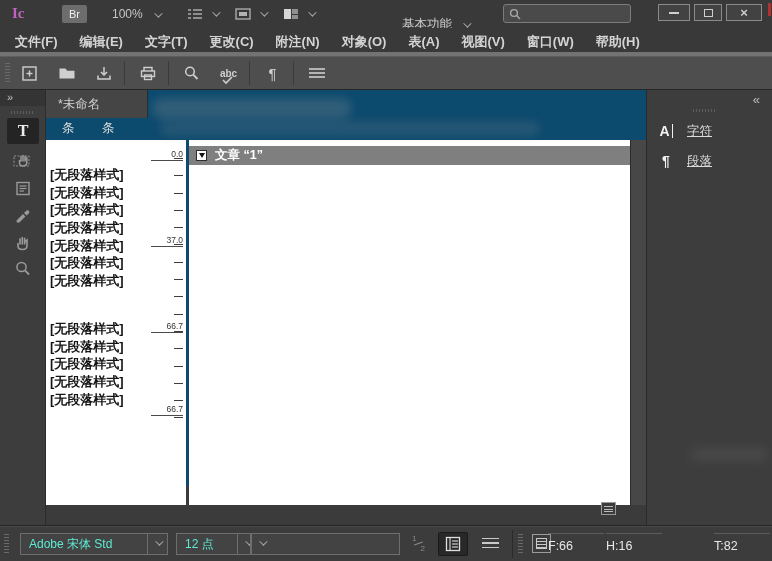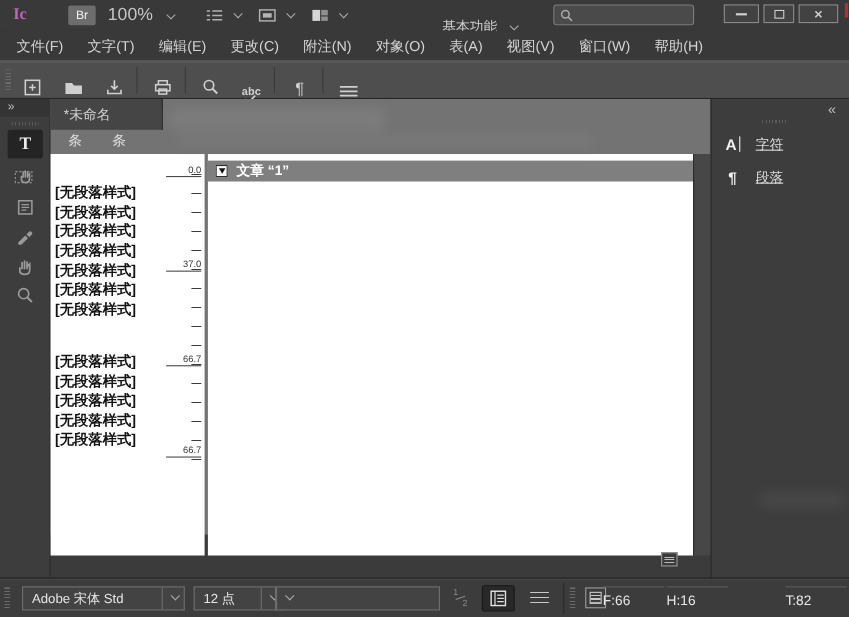--- a/index.html
+++ b/index.html
@@ -6,62 +6,62 @@
   html,body { width:772px; height:561px; overflow:hidden; }
   body { font-family:"Liberation Sans", sans-serif; background:#3b3b3b; position:relative;
          -webkit-font-smoothing:antialiased; }
   #win { position:absolute; inset:0; background:#3b3b3b; box-shadow:inset 0 0 0 1px #1e1e1e; }
 
   
   .titlebar { position:absolute; left:0; top:0; width:772px; height:28px; background:#393939; }
   .logo { position:absolute; left:12px; top:5px; font:bold 15px "Liberation Serif", serif; color:#bf63bf; }
   .br-btn { position:absolute; left:62px; top:5px; width:25px; height:18px; background:#6d6d6d;
             border-radius:2px; color:#f0f0f0; font-size:11px; text-align:center; line-height:18px; }
-  .zoom-ctl { position:absolute; left:98px; top:5px; height:18px; color:#c6c6c6; font-size:16px; line-height:18px; }
+  .zoom-ctl { position:absolute; left:112px; top:5px; height:18px; color:#c6c6c6; font-size:12px; line-height:18px; }
   .chev { display:inline-block; width:6px; height:6px; border-right:1.5px solid #ababab;
           border-bottom:1.5px solid #ababab; transform:rotate(45deg) translateY(-2px); margin-left:8px; }
   .tb-dd { position:absolute; top:6px; height:16px; display:flex; align-items:center; }
   .workspace { position:absolute; left:402px; top:16px; color:#cfcfcf; font-size:12.5px; line-height:16px; }
   .searchbox { position:absolute; left:503px; top:4px; width:128px; height:19px; background:#4a4a4a;
                border:1px solid #7c7c7c; border-radius:3px; display:flex; align-items:center; padding:0 5px; }
   .searchbox input { background:transparent; border:0; outline:0; color:#ddd; font-size:11px; width:100px; }
   .winbtn { position:absolute; top:4px; height:17px; border:1px solid #8a8a8a; background:#424242;
             display:flex; align-items:center; justify-content:center; }
   .winbtn.min { left:658px; width:32px; } .winbtn.max { left:694px; width:28px; } .winbtn.close { left:726px; width:36px; }
   .glyph-min { width:10px; height:2px; background:#cfcfcf; }
   .glyph-max { width:9px; height:8px; border:1.5px solid #cfcfcf; }
   .glyph-close { color:#cfcfcf; font-size:13px; font-weight:bold; line-height:1; }
   .red-sliver { position:absolute; right:1px; top:3px; width:3px; height:13px; background:#b23030; }
 
   
   .menubar { position:absolute; left:0; top:28px; width:772px; height:28px; background:#393939;
-             border-bottom:1px solid #737373; display:flex; padding-left:4px; }
+             border-bottom:4px solid #737373; display:flex; padding-left:4px;font-weight:bold; }
   .menu-item { color:#d4d4d4; font-size:13px; line-height:27px; padding:0 11px; white-space:nowrap; }
 
   
   .toolbar { position:absolute; left:0; top:56px; width:772px; height:34px; background:#4e4e4e;
              border-top:1px solid #5e5e5e; border-bottom:1px solid #262626; display:flex; align-items:center; }
   .vdots { width:5px; height:20px; margin-left:5px;
            background:repeating-linear-gradient(to bottom,#6a6a6a 0 1px, transparent 1px 3px); }
-  .tool-btn { width:35px; height:32px; display:flex; align-items:flex-end; justify-content:center; margin-left:2px; }
+  .tool-btn { width:35px; height:32px; display:flex; align-items:center; justify-content:center; margin-left:2px; }
   .tb-sep { width:1px; height:24px; background:#3a3a3a; margin:0 3px; }
   .abc-icon { position:relative; color:#cfcfcf; font-size:10px; font-weight:bold; }
   .pilcrow { color:#cfcfcf; font-size:15px; }
 
   
   .rail { position:absolute; left:0; top:90px; width:46px; height:435px; background:#3d3d3d; border-right:1px solid #2c2c2c; }
   .rail-head { height:16px; background:#343434; color:#c2c2c2; font-size:11px; line-height:14px; padding-left:7px; }
   .hdots { position:absolute; left:11px; top:21px; width:24px; height:3px;
            background:repeating-linear-gradient(to right,#5d5d5d 0 1px, transparent 1px 3px); }
   .tool { position:absolute; left:7px; width:32px; height:26px; display:flex; align-items:center; justify-content:center; }
   .tool.active { background:#242424; border-radius:2px; }
   .type-T { font:bold 16px "Liberation Serif", serif; color:#ececec; }
 
   
-  .docarea { position:absolute; left:46px; top:90px; width:600px; height:396px; background:#737373;padding-left:16px; }
+  .docarea { position:absolute; left:46px; top:90px; width:600px; height:396px; background:#0c4a6e;padding-left:16px; }
   .doc-tab { position:absolute; left:0; top:0; width:102px; height:28px; background:#454545;
              border-right:1px solid #2a2a2a; color:#d2d2d2; font-size:12.5px; line-height:28px; padding-left:12px; }
   .view-tabs { position:absolute; left:0; top:28px; height:22px; color:#e0e0e0; font-size:12.5px; }
   .view-tab { position:absolute; top:0; line-height:20px; }
   .styles-panel { position:absolute; left:0; top:50px; width:140px; height:365px; background:#fff; }
   .style-row { position:absolute; left:4px; height:16px; font-size:13px; color:#141414; white-space:nowrap;font-weight:bold; }
   .ruler-ticks { position:absolute; left:128px; top:18px; width:9px; height:262px;
                  background:repeating-linear-gradient(to bottom,#3c3c3c 0 1px, transparent 1px 17.3px); }
   .ruler-label { position:absolute; right:3px; width:32px; text-align:right; font-size:8.5px; color:#333;
                  border-bottom:1px solid #4a4a4a; padding-bottom:1px; }
@@ -86,21 +86,21 @@
   .dock .hdots { left:46px; top:19px; }
   .dock-item { position:absolute; left:0; width:126px; height:26px; display:flex; align-items:center; }
   .dock-glyph { width:30px; text-align:center; color:#f2f2f2; font-size:14px; font-weight:bold; margin-left:4px; }
   .a-cursor { display:inline-block; width:1px; height:14px; background:#f2f2f2; margin-left:2px; vertical-align:-2px; }
   .dock-label { color:#dcdcdc; font-size:12.5px; margin-left:6px;text-decoration:underline; }
 
   
   .statusbar { position:absolute; left:0; top:525px; width:772px; height:36px; background:#3c3c3c;
                border-top:1px solid #252525; box-shadow:inset 0 1px 0 #4a4a4a; }
   .select { position:absolute; top:7px; height:22px; background:#434343; border:1px solid #6e6e6e; display:flex; }
-  .select .sval { flex:1; color:#e5e5e5; font-size:12px; line-height:20px; padding-left:8px; white-space:nowrap;
+  .select .sval { flex:1; color:#5eead4; font-size:12px; line-height:20px; padding-left:8px; white-space:nowrap;
                   overflow:hidden; }
   .select .scell { width:20px; border-left:1px solid #6e6e6e; display:flex; align-items:center; justify-content:center; }
   .select .scell .chev { margin:0 0 3px 0; }
   .frac { position:absolute; left:412px; top:8px; width:14px; height:20px; color:#8b8b8b; font-size:8px; line-height:1; }
   .frac .f1 { position:absolute; left:0; top:1px; } .frac .fbar { position:absolute; left:2px; top:9px; width:9px; height:1px; background:#8b8b8b; transform:rotate(-20deg);}
   .frac .f2 { position:absolute; right:1px; bottom:1px; }
   .toggle-on { position:absolute; left:438px; top:6px; width:30px; height:24px; background:#282828;
                border:1px solid #191919; border-radius:2px; display:flex; align-items:center; justify-content:center; }
   .burger { position:absolute; left:482px; top:12px; width:17px; height:11px;
             background:repeating-linear-gradient(to bottom,#c9c9c9 0 1.5px, transparent 1.5px 4.5px); }
@@ -182,22 +182,22 @@
         <span class="glyph-max"></span>
       </span>
     <span class="winbtn close">
         <span class="glyph-close">×</span>
       </span>
     <span class="red-sliver"></span>
   </div>
 
   <div class="menubar">
     <span class="menu-item">文件(F)</span>
+    <span class="menu-item">编辑(E)</span>
     <span class="menu-item">文字(T)</span>
-    <span class="menu-item">编辑(E)</span>
     <span class="menu-item">更改(C)</span>
     <span class="menu-item">附注(N)</span>
     <span class="menu-item">对象(O)</span>
     <span class="menu-item">表(A)</span>
     <span class="menu-item">视图(V)</span>
     <span class="menu-item">窗口(W)</span>
     <span class="menu-item">帮助(H)</span>
   </div>
 
   <div class="toolbar">

